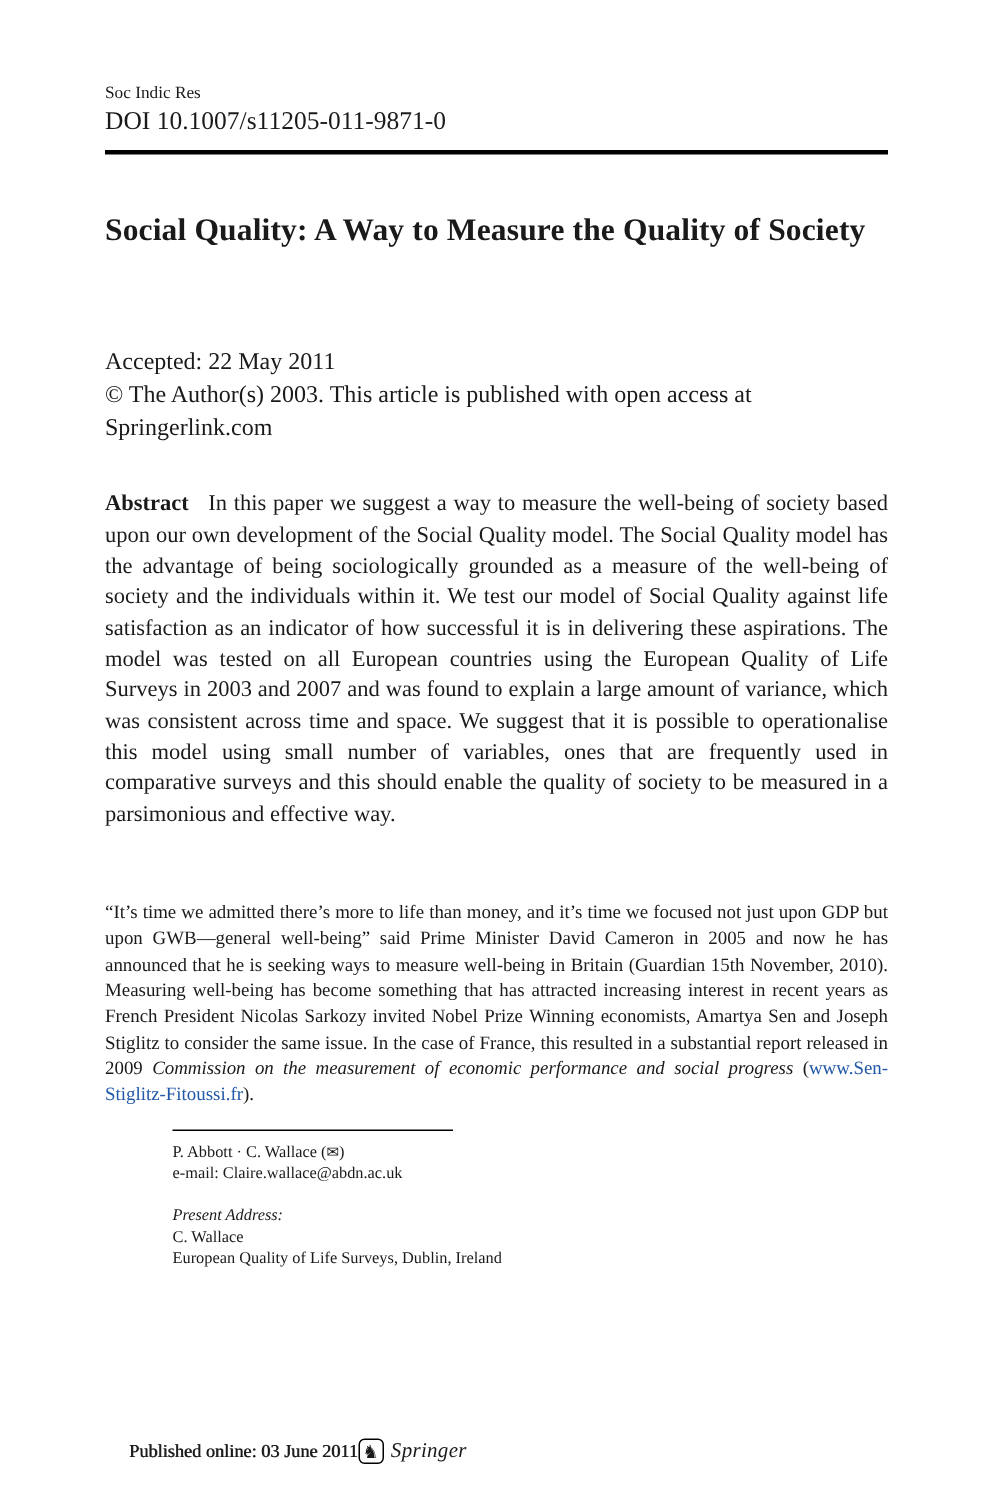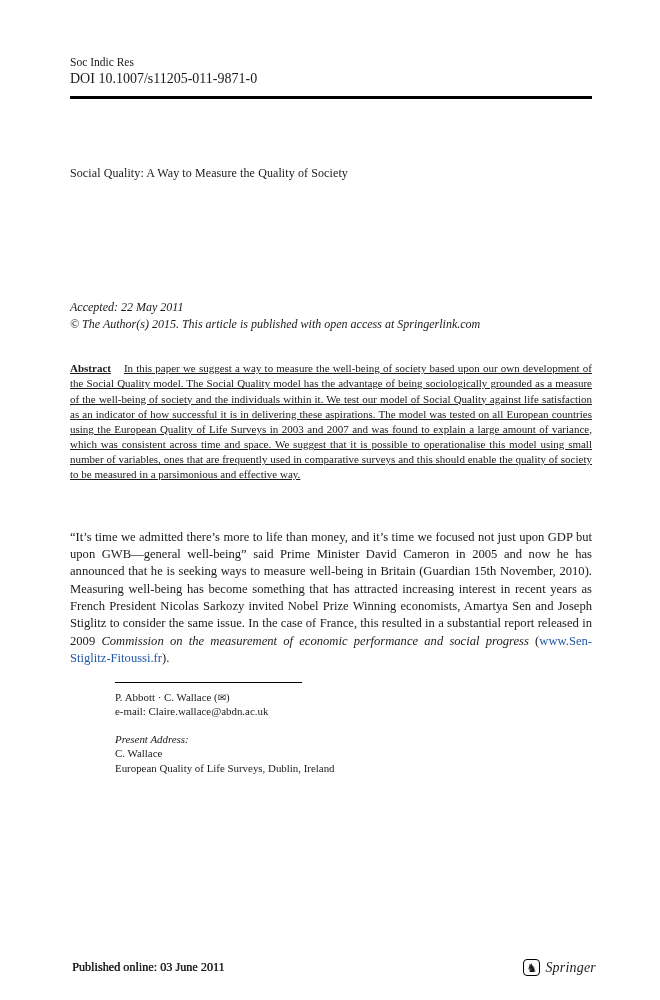--- a/index.html
+++ b/index.html
@@ -10,49 +10,47 @@
     background: #ffffff;
     position: relative;
     font-family: "Liberation Serif", serif;
     color: #1a1a1a;
     overflow: hidden;
   }
   .content {
     padding: 55px 68px 0 70px;
   }
   .journal-name { font-size: 11.5px; line-height: 1.3; }
-  .doi { font-size: 14px; line-height: 1.3; }
+  .doi { font-size: 17px; line-height: 1.3; }
   .header-rule {
     height: 3px;
     background: #000;
     margin-top: 8px;
   }
   .article-title {
-    margin-top: 67px;
-    font-size: 12px;
-    font-weight: normal;
+    margin-top: 38px;
+    font-size: 21px;
+    font-weight: bold;
     letter-spacing: 0.1px;
   }
   .authors {
     margin-top: 27px;
     font-size: 12.5px;
     font-weight: bold;
   }
   .meta-block {
-    margin-top: 118px;
-    font-size: 12px;
+    margin-top: 65px;
+    font-size: 16px;
     line-height: 1.38;
-    font-style: italic;
   }
   .abstract {
     margin-top: 29px;
-    font-size: 11px;
+    font-size: 15px;
     line-height: 1.38;
     text-align: justify;
-    text-decoration: underline;
   }
   .inline-label {
     font-weight: bold;
     margin-right: 13px;
   }
   .keywords {
     margin-top: 21px;
     font-size: 12.5px;
     line-height: 1.38;
   }
@@ -75,25 +73,24 @@
   }
   .fn-rule {
     width: 187px;
     height: 1px;
     background: #000;
     margin-bottom: 7px;
   }
   .present-block { margin-top: 13px; }
   .page-footer {
     position: absolute;
-    left: 72px;
+    left: 86px;
     right: 64px;
     bottom: 24px;
     display: flex;
-    justify-content: space-between;
     align-items: center;
   }
   .published {
     font-size: 12.2px;
     text-shadow: 0.4px 0 0 #333;
   }
   .springer-logo {
     display: flex;
     align-items: center;
     gap: 5px;
@@ -126,21 +123,21 @@
       <div class="journal-name">Soc Indic Res</div>
       <div class="doi">DOI 10.1007/s11205-011-9871-0</div>
       <div class="header-rule"></div>
     </header>
 
     <h1 class="article-title">Social Quality: A Way to Measure the Quality of Society</h1>
 
 
     <div class="meta-block">
       <div>Accepted: 22 May 2011</div>
-      <div>© The Author(s) 2015. This article is published with open access at Springerlink.com</div>
+      <div>© The Author(s) 2003. This article is published with open access at Springerlink.com</div>
     </div>
 
     <p class="abstract"><span class="inline-label">Abstract</span><span>In this paper we suggest a way to measure the well-being of society based upon our own development of the Social Quality model. The Social Quality model has the advantage of being sociologically grounded as a measure of the well-being of society and the individuals within it. We test our model of Social Quality against life satisfaction as an indicator of how successful it is in delivering these aspirations. The model was tested on all European countries using the European Quality of Life Surveys in 2003 and 2007 and was found to explain a large amount of variance, which was consistent across time and space. We suggest that it is possible to operationalise this model using small number of variables, ones that are frequently used in comparative surveys and this should enable the quality of society to be measured in a parsimonious and effective way.</span></p>
 
 
     <p class="body-par"><span>“It’s time we admitted there’s more to life than money, and it’s time we focused not just upon GDP but upon GWB—general well-being” said Prime Minister David Cameron in 2005 and now he has announced that he is seeking ways to measure well-being in Britain (Guardian 15th November, 2010). Measuring well-being has become something that has attracted increasing interest in recent years as French President Nicolas Sarkozy invited Nobel Prize Winning economists, Amartya Sen and Joseph Stiglitz to consider the same issue. In the case of France, this resulted in a substantial report released in 2009 </span><span class="italic">Commission on the measurement of economic performance and social progress</span><span> (</span><a class="paper-link" href="#">www.Sen-Stiglitz-Fitoussi.fr</a><span>).</span></p>
 
     <div class="footnote">
       <div class="fn-rule"></div>
       <div><span>P. Abbott · C. Wallace (</span><span class="envelope">✉</span><span>)</span></div>

